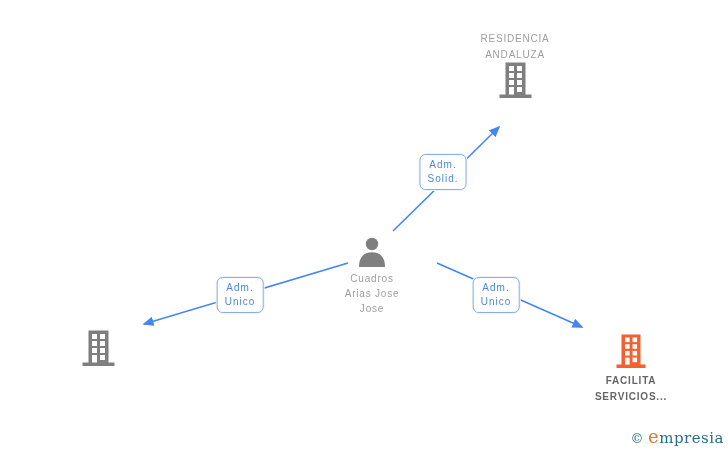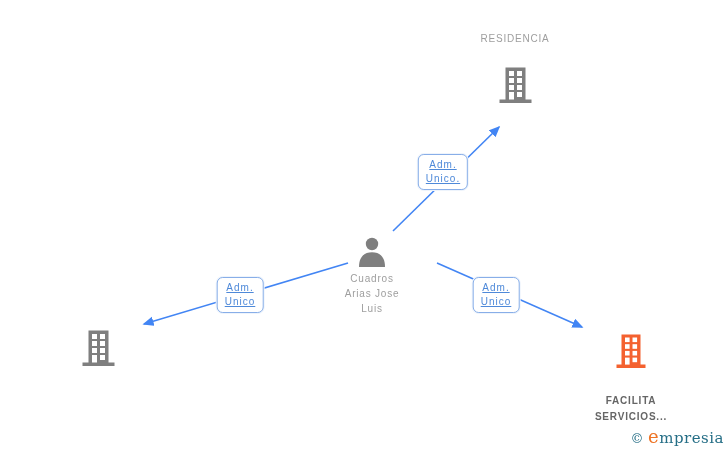--- a/index.html
+++ b/index.html
@@ -8,28 +8,27 @@
     font-family:"Liberation Sans","DejaVu Sans",sans-serif;
   }
   #edges{position:absolute;left:0;top:0;width:728px;height:450px;pointer-events:none;}
   .edge-line{stroke:#4285f4;stroke-width:1.6;fill:none;}
   .edge-label{
     position:absolute;transform:translate(-50%,-50%);
     background:#ffffff;border:1.5px solid #88aee8;border-radius:6px;
     padding:3px 7px;text-align:center;
     color:#4e89d9;font-size:10px;line-height:14px;letter-spacing:1px;
     box-shadow:0 0 0 1px #eef4fc;
-    text-decoration:underline;
   }
   .node{position:absolute;transform:translateX(-50%);text-align:center;}
   .node-label{color:#9e9e9e;font-size:10px;line-height:15px;letter-spacing:.8px;}
   .node-label.upper{font-size:10px;line-height:15.5px;}
   .node-label.strong{color:#666666;font-weight:bold;}
   .icon-wrap{display:inline-block;}
-  .gap-bottom{margin-bottom:20px;}
+  .gap-bottom{margin-bottom:0;}
   #logo{
     position:absolute;right:4px;bottom:3px;
     font-family:"DejaVu Serif","Liberation Serif",serif;
     color:#256e86;font-size:15px;letter-spacing:.5px;
   }
   #logo .copy{font-size:13px;margin-right:4px;}
   #logo .brand-e{color:#ee7426;font-size:18px;}
 </style>
 </head>
 <body>
@@ -42,34 +41,35 @@
         <path d="M0,0 L7,3 L0,6 Z" fill="#4285f4"></path>
       </marker>
     </defs>
     <line class="edge-line" x1="393" y1="231" x2="499" y2="127" marker-end="url(#arrowhead)"></line>
     <line class="edge-line" x1="348" y1="263" x2="144" y2="324" marker-end="url(#arrowhead)"></line>
     <line class="edge-line" x1="437" y1="263" x2="582" y2="327" marker-end="url(#arrowhead)"></line>
   </svg>
 
   <div class="edge-label" style="left:443px;top:172px;">
     <div>Adm.</div>
-    <div>Unico.</div>
+    <div>Solid.</div>
   </div>
   <div class="edge-label" style="left:240px;top:295px;">
     <div>Adm.</div>
     <div>Unico</div>
   </div>
   <div class="edge-label" style="left:496px;top:295px;">
     <div>Adm.</div>
     <div>Unico</div>
   </div>
 
   <div class="node" style="left:515px;top:31px;width:150px;">
     <div class="node-label upper gap-bottom">
       <div>RESIDENCIA</div>
+      <div>ANDALUZA</div>
     </div>
     <span class="icon-wrap">
       <svg width="33" height="37" viewBox="0 0 33 37">
         <rect x="0.5" y="32.5" width="32" height="3.5" fill="#7f7f7f"></rect>
         <rect x="6.5" y="0.5" width="20" height="32.5" fill="#7f7f7f"></rect>
         <rect x="10" y="4" width="5" height="5" fill="#ffffff"></rect>
         <rect x="18" y="4" width="5" height="5" fill="#ffffff"></rect>
         <rect x="10" y="11" width="5" height="5" fill="#ffffff"></rect>
         <rect x="18" y="11" width="5" height="5" fill="#ffffff"></rect>
         <rect x="10" y="18" width="5" height="5" fill="#ffffff"></rect>
@@ -83,21 +83,21 @@
   <div class="node" style="left:372px;top:237px;width:120px;">
     <span class="icon-wrap">
       <svg width="30" height="30" viewBox="0 0 30 30">
         <circle cx="15" cy="7" r="6.2" fill="#7f7f7f"></circle>
         <path d="M2,30 C2,18.5 8.5,15.2 15,15.2 C21.5,15.2 28,18.5 28,30 Z" fill="#7f7f7f"></path>
       </svg>
     </span>
     <div class="node-label">
       <div>Cuadros</div>
       <div>Arias Jose</div>
-      <div>Luis</div>
+      <div>Jose</div>
     </div>
   </div>
 
   <div class="node" style="left:98px;top:330px;width:150px;">
     <span class="icon-wrap gap-bottom">
       <svg width="33" height="37" viewBox="0 0 33 37">
         <rect x="0.5" y="32.5" width="32" height="3.5" fill="#7f7f7f"></rect>
         <rect x="6.5" y="0.5" width="20" height="32.5" fill="#7f7f7f"></rect>
         <rect x="10" y="4" width="5" height="5" fill="#ffffff"></rect>
         <rect x="18" y="4" width="5" height="5" fill="#ffffff"></rect>

